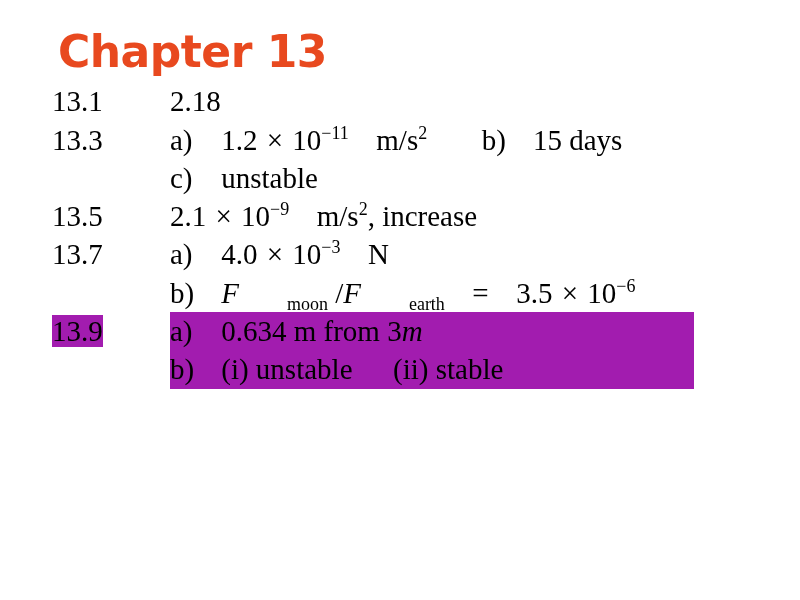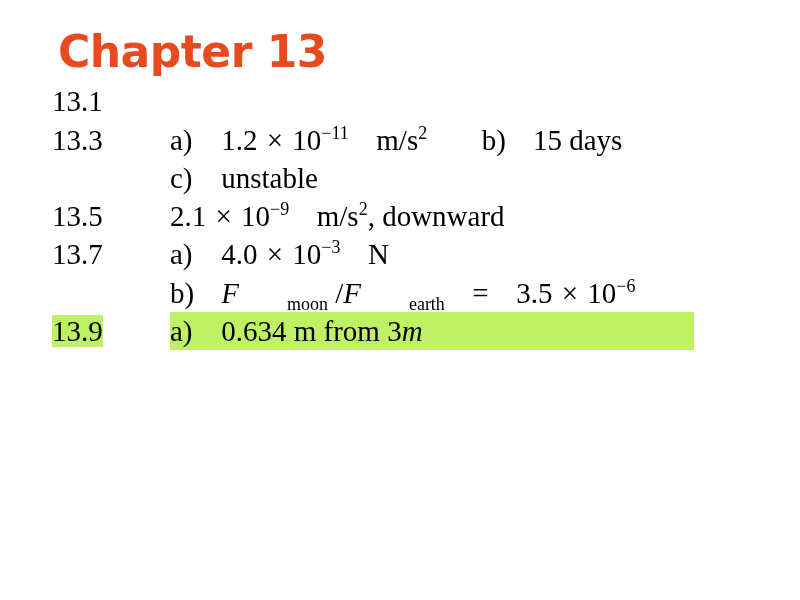--- a/index.html
+++ b/index.html
@@ -42,21 +42,21 @@
     white-space: nowrap;
   }
   .row .num {
     width: 118px;
     flex: 0 0 118px;
   }
   .row .body {
     flex: 1 1 auto;
   }
   .hl .num, .hl .body {
-    background: #bef264;
+    background: #a21caf;
   }
   .hl .num {
     width: auto;
     flex: 0 0 auto;
     padding-right: 0;
   }
   .hl .numwrap {
     flex: 0 0 118px;
     width: 118px;
   }
@@ -82,20 +82,23 @@
 <body>
 
 <div class="page">
 
   <h1 class="chapter-title">Chapter 13</h1>
 
   <div class="answers">
 
     <div class="row">
       <span class="num">13.1</span>
+      <span class="body">
+        <span>2.18</span>
+      </span>
     </div>
 
     <div class="row">
       <span class="num">13.3</span>
       <span class="body">
         <span class="lbl">a)</span>
         <span>1.2</span>
         <span class="times">×</span>
         <span>10</span><sup>−11</sup>
         <span class="gap-sm"></span>
@@ -114,21 +117,21 @@
       </span>
     </div>
 
     <div class="row">
       <span class="num">13.5</span>
       <span class="body">
         <span>2.1</span>
         <span class="times">×</span>
         <span>10</span><sup>−9</sup>
         <span class="gap-sm"></span>
-        <span>m/s</span><sup>2</sup><span>, downward</span>
+        <span>m/s</span><sup>2</sup><span>, increase</span>
       </span>
     </div>
 
     <div class="row">
       <span class="num">13.7</span>
       <span class="body">
         <span class="lbl">a)</span>
         <span>4.0</span>
         <span class="times">×</span>
         <span>10</span><sup>−3</sup>
@@ -153,15 +156,24 @@
     </div>
 
     <div class="row hl">
       <span class="numwrap"><span class="num">13.9</span></span>
       <span class="body">
         <span class="lbl">a)</span>
         <span>0.634 m from 3</span><span class="ital">m</span>
       </span>
     </div>
 
+    <div class="row hl">
+      <span class="numwrap"><span></span></span>
+      <span class="body">
+        <span class="lbl">b)</span>
+        <span>(i) unstable</span>
+        <span class="gap-md"></span>
+        <span>(ii) stable</span>
+      </span>
+    </div>
 
   </div>
 </div>
 
 </body></html>

